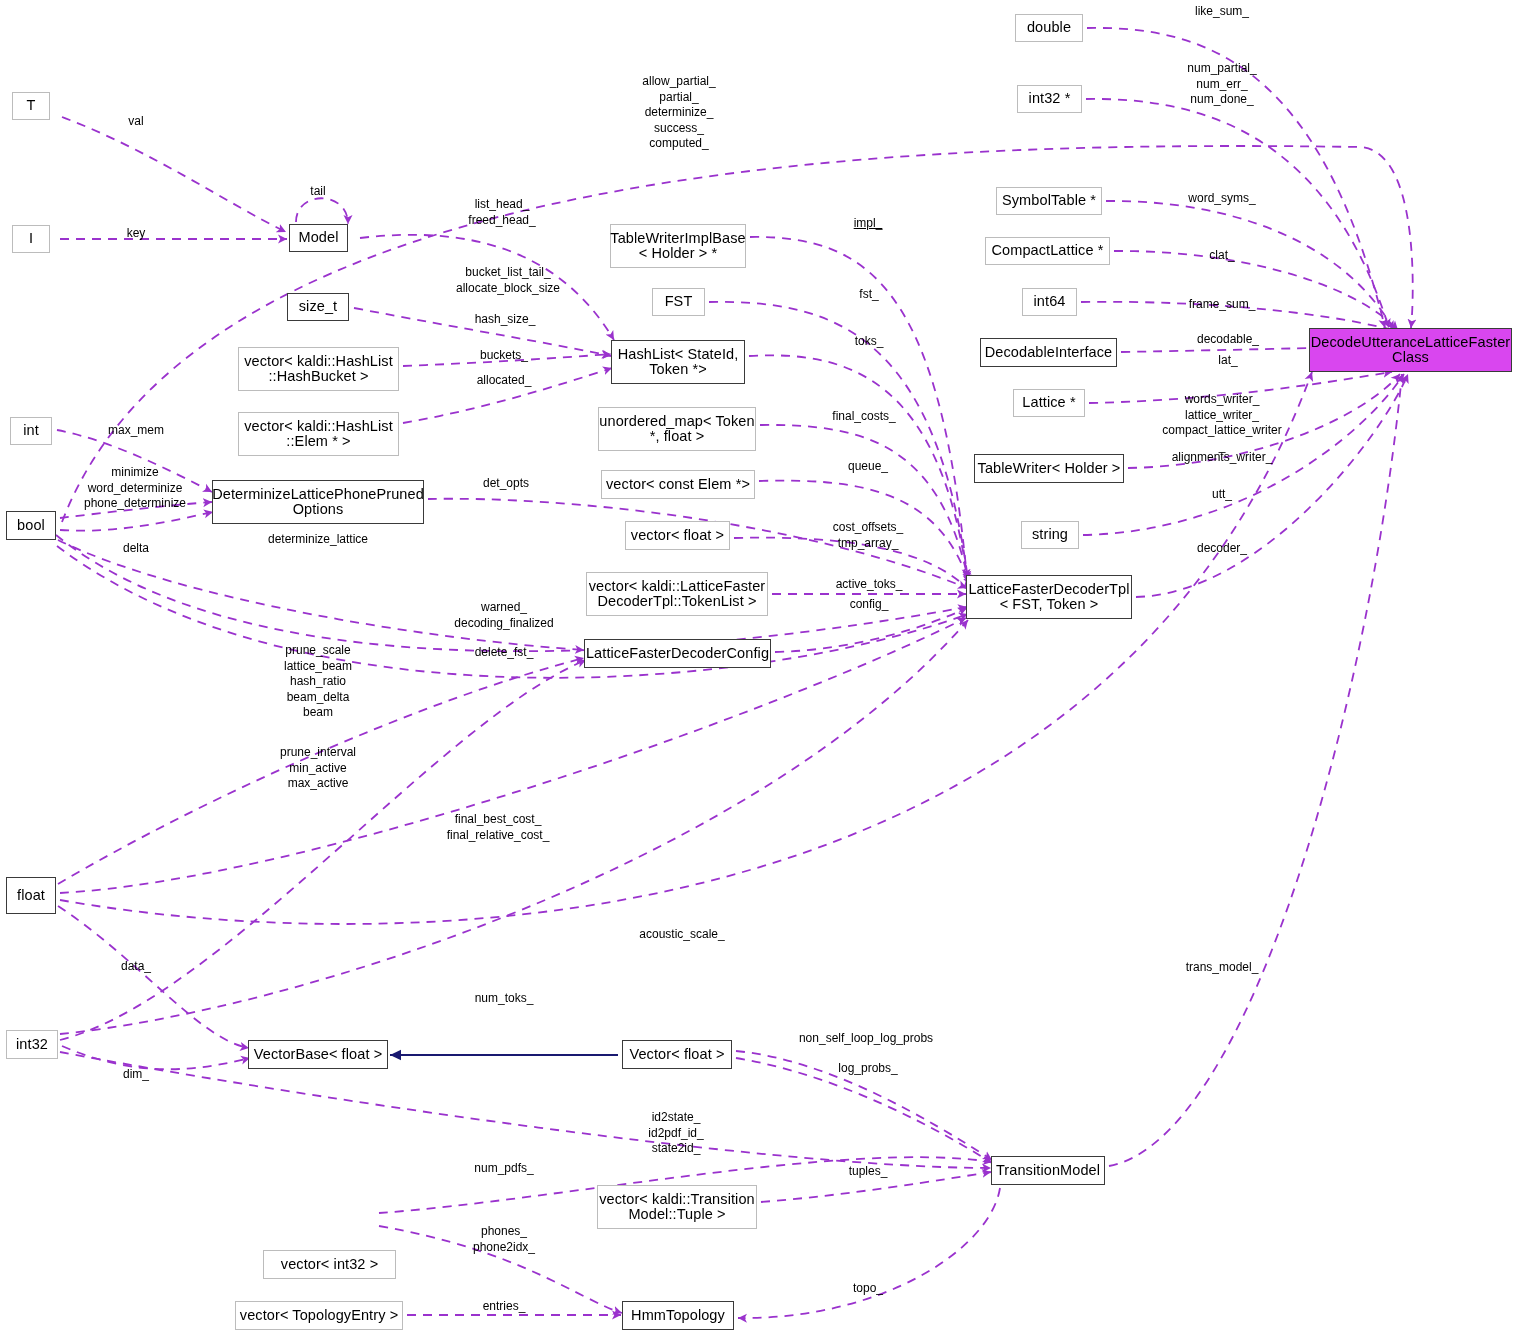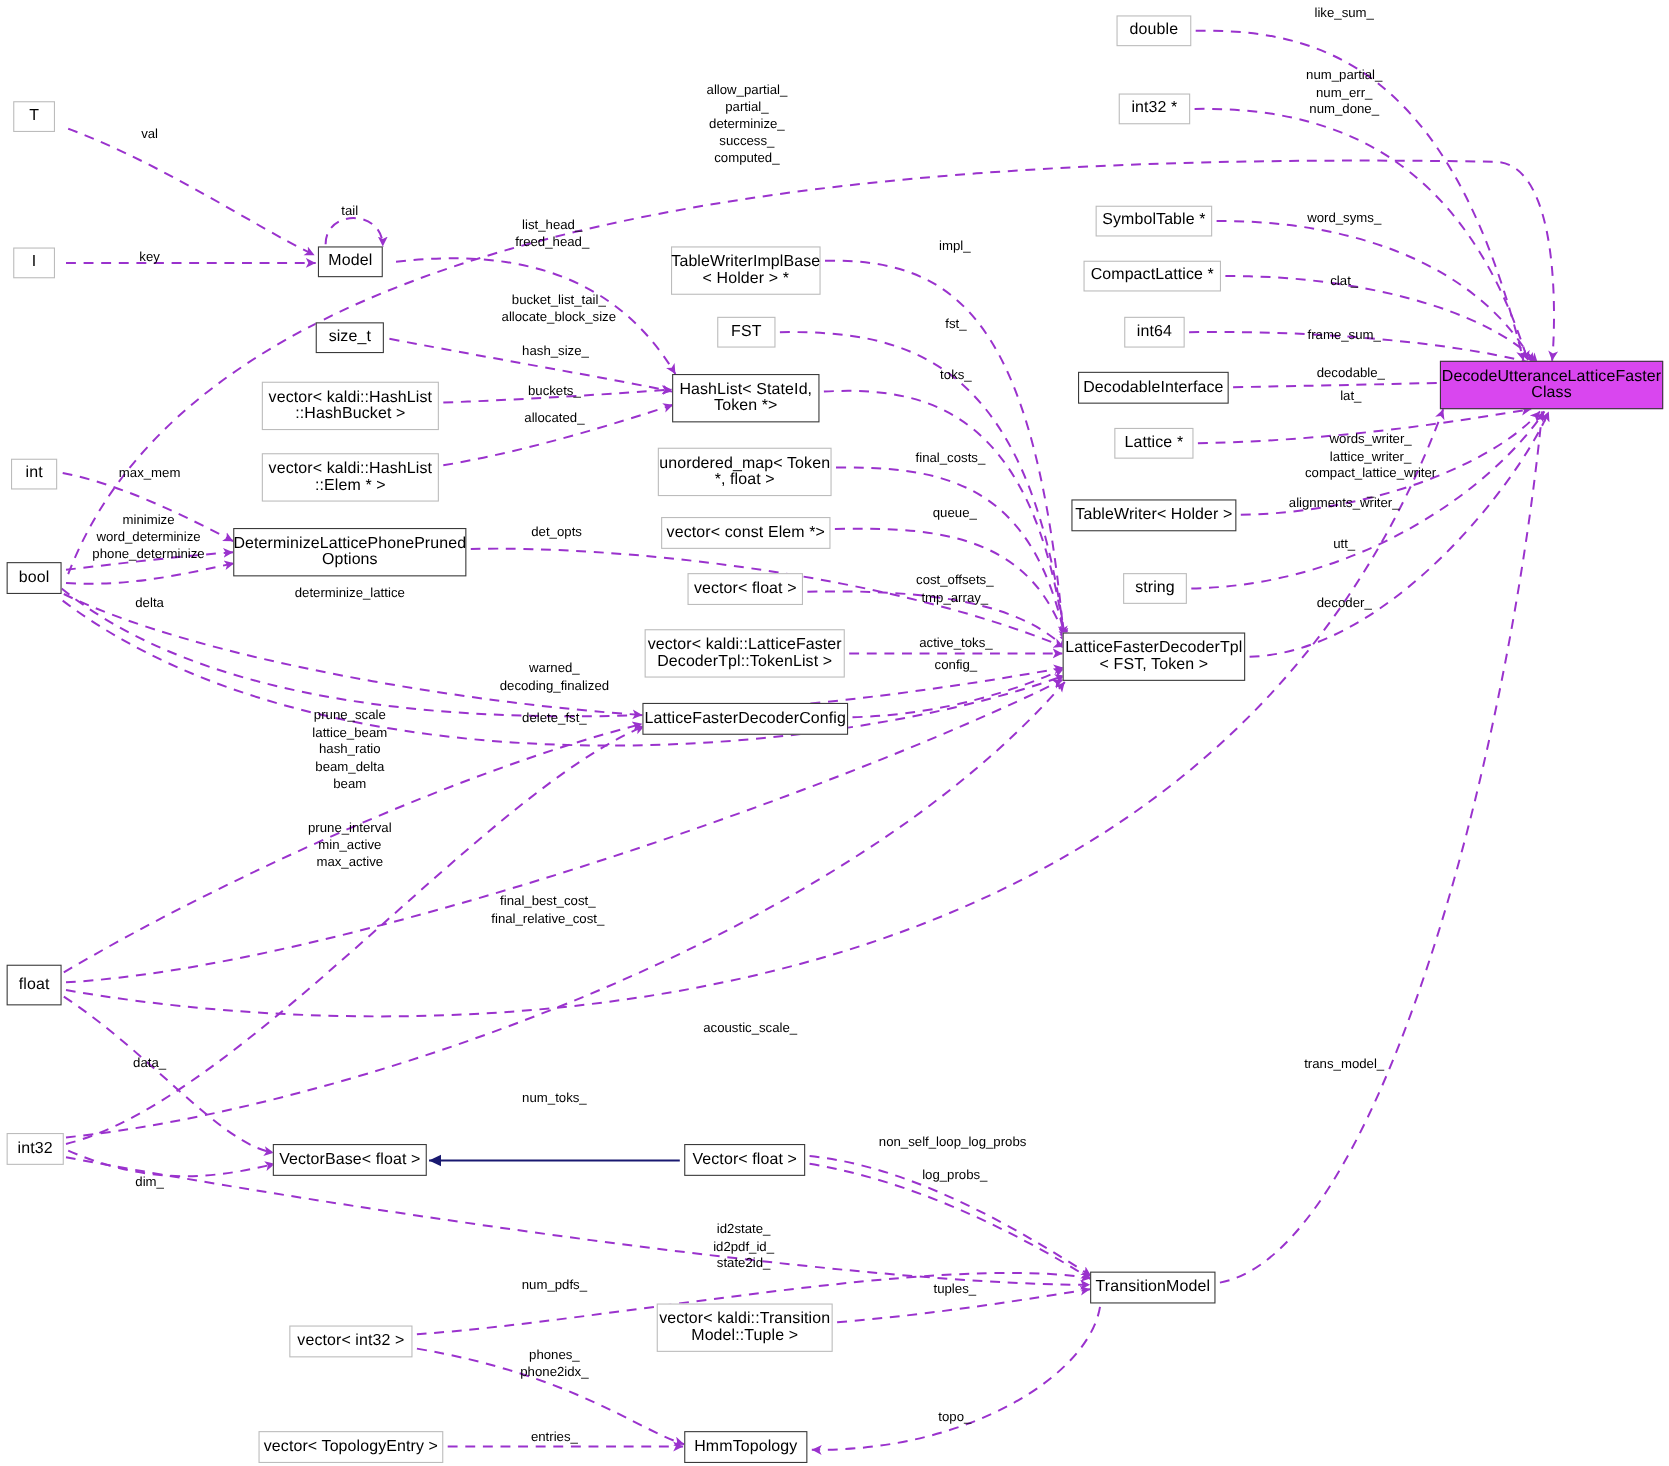--- a/index.html
+++ b/index.html
@@ -151,21 +151,21 @@
 
   <div class="node doc" style="left:289px;top:224px;width:59px;height:28px;"><span>Model</span></div>
   <div class="node doc" style="left:287px;top:293px;width:62px;height:28px;"><span>size_t</span></div>
   <div class="node plain" style="left:238px;top:347px;width:161px;height:44px;"><span>vector&lt; kaldi::HashList
 ::HashBucket &gt;</span></div>
   <div class="node plain" style="left:238px;top:412px;width:161px;height:44px;"><span>vector&lt; kaldi::HashList
 ::Elem * &gt;</span></div>
   <div class="node doc" style="left:212px;top:480px;width:212px;height:44px;"><span>DeterminizeLatticePhonePruned
 Options</span></div>
   <div class="node doc" style="left:248px;top:1040px;width:140px;height:29px;"><span>VectorBase&lt; float &gt;</span></div>
-  <div class="node plain" style="left:263px;top:1205px;width:112px;height:29px;"><span>vector&lt; int32 &gt;</span></div>
+  <div class="node plain" style="left:263px;top:1250px;width:133px;height:29px;"><span>vector&lt; int32 &gt;</span></div>
   <div class="node plain" style="left:235px;top:1301px;width:168px;height:29px;"><span>vector&lt; TopologyEntry &gt;</span></div>
 
   <div class="node plain" style="left:610px;top:224px;width:136px;height:44px;"><span>TableWriterImplBase
 &lt; Holder &gt; *</span></div>
   <div class="node plain" style="left:652px;top:288px;width:53px;height:28px;"><span>FST</span></div>
   <div class="node doc" style="left:611px;top:340px;width:134px;height:44px;"><span>HashList&lt; StateId,
 Token *&gt;</span></div>
   <div class="node plain" style="left:598px;top:407px;width:158px;height:44px;"><span>unordered_map&lt; Token
 *, float &gt;</span></div>
   <div class="node plain" style="left:601px;top:470px;width:154px;height:29px;"><span>vector&lt; const Elem *&gt;</span></div>
@@ -230,39 +230,39 @@
   <div class="elabel" style="left:498px;top:812px;">final_best_cost_
 final_relative_cost_</div>
   <div class="elabel" style="left:682px;top:927px;">acoustic_scale_</div>
   <div class="elabel" style="left:136px;top:959px;">data_</div>
   <div class="elabel" style="left:504px;top:991px;">num_toks_</div>
   <div class="elabel" style="left:136px;top:1067px;">dim_</div>
   <div class="elabel" style="left:504px;top:1161px;">num_pdfs_</div>
   <div class="elabel" style="left:504px;top:1224px;">phones_
 phone2idx_</div>
   <div class="elabel" style="left:504px;top:1299px;">entries_</div>
-  <div class="elabel" style="left:868px;top:216px;">impl_</div>
+  <div class="elabel" style="left:868px;top:216px;text-decoration:underline;">impl_</div>
   <div class="elabel" style="left:869px;top:287px;">fst_</div>
   <div class="elabel" style="left:869px;top:334px;">toks_</div>
   <div class="elabel" style="left:864px;top:409px;">final_costs_</div>
   <div class="elabel" style="left:868px;top:459px;">queue_</div>
   <div class="elabel" style="left:868px;top:520px;">cost_offsets_
 tmp_array_</div>
   <div class="elabel" style="left:869px;top:577px;">active_toks_</div>
   <div class="elabel" style="left:869px;top:597px;">config_</div>
   <div class="elabel" style="left:1222px;top:4px;">like_sum_</div>
   <div class="elabel" style="left:1222px;top:61px;">num_partial_
 num_err_
 num_done_</div>
   <div class="elabel" style="left:1222px;top:191px;">word_syms_</div>
   <div class="elabel" style="left:1222px;top:248px;">clat_</div>
   <div class="elabel" style="left:1222px;top:297px;">frame_sum_</div>
   <div class="elabel" style="left:1228px;top:332px;">decodable_</div>
   <div class="elabel" style="left:1228px;top:353px;">lat_</div>
-  <div class="elabel" style="left:1222px;top:392px;margin-left:24px;">words_writer_
+  <div class="elabel" style="left:1222px;top:392px;">words_writer_
 lattice_writer_
 compact_lattice_writer
 _</div>
   <div class="elabel" style="left:1222px;top:450px;">alignments_writer_</div>
   <div class="elabel" style="left:1222px;top:487px;">utt_</div>
   <div class="elabel" style="left:1222px;top:541px;">decoder_</div>
   <div class="elabel" style="left:1222px;top:960px;">trans_model_</div>
   <div class="elabel" style="left:866px;top:1031px;">non_self_loop_log_probs</div>
   <div class="elabel" style="left:868px;top:1061px;">log_probs_</div>
   <div class="elabel" style="left:676px;top:1110px;">id2state_

